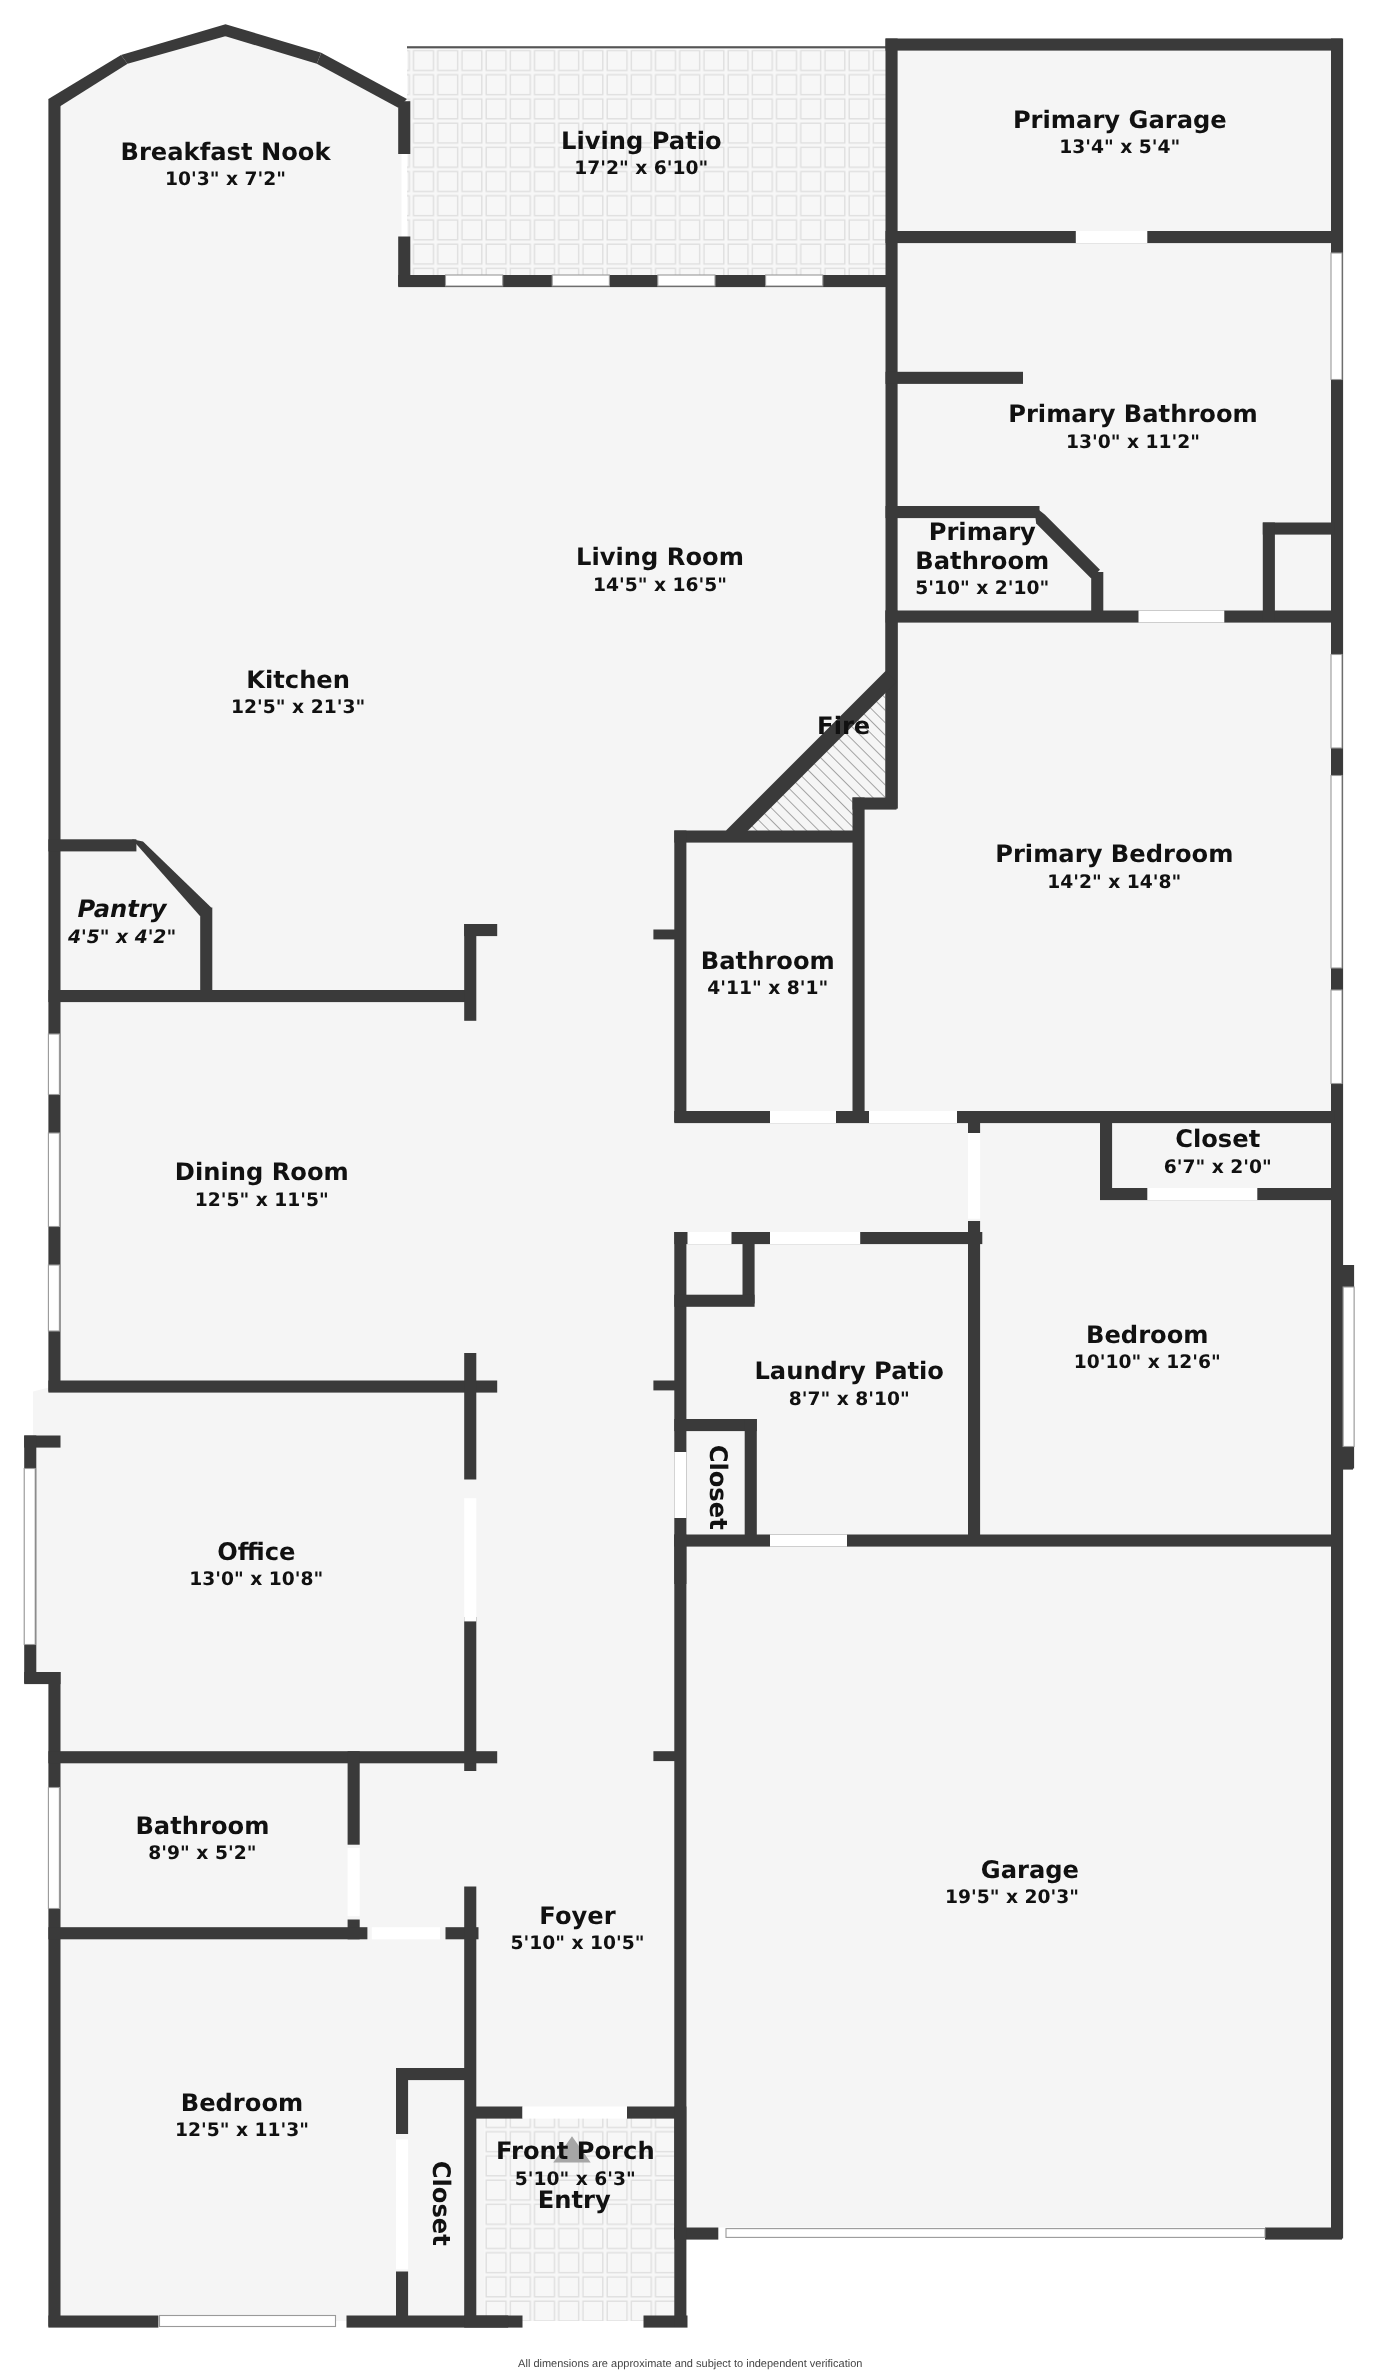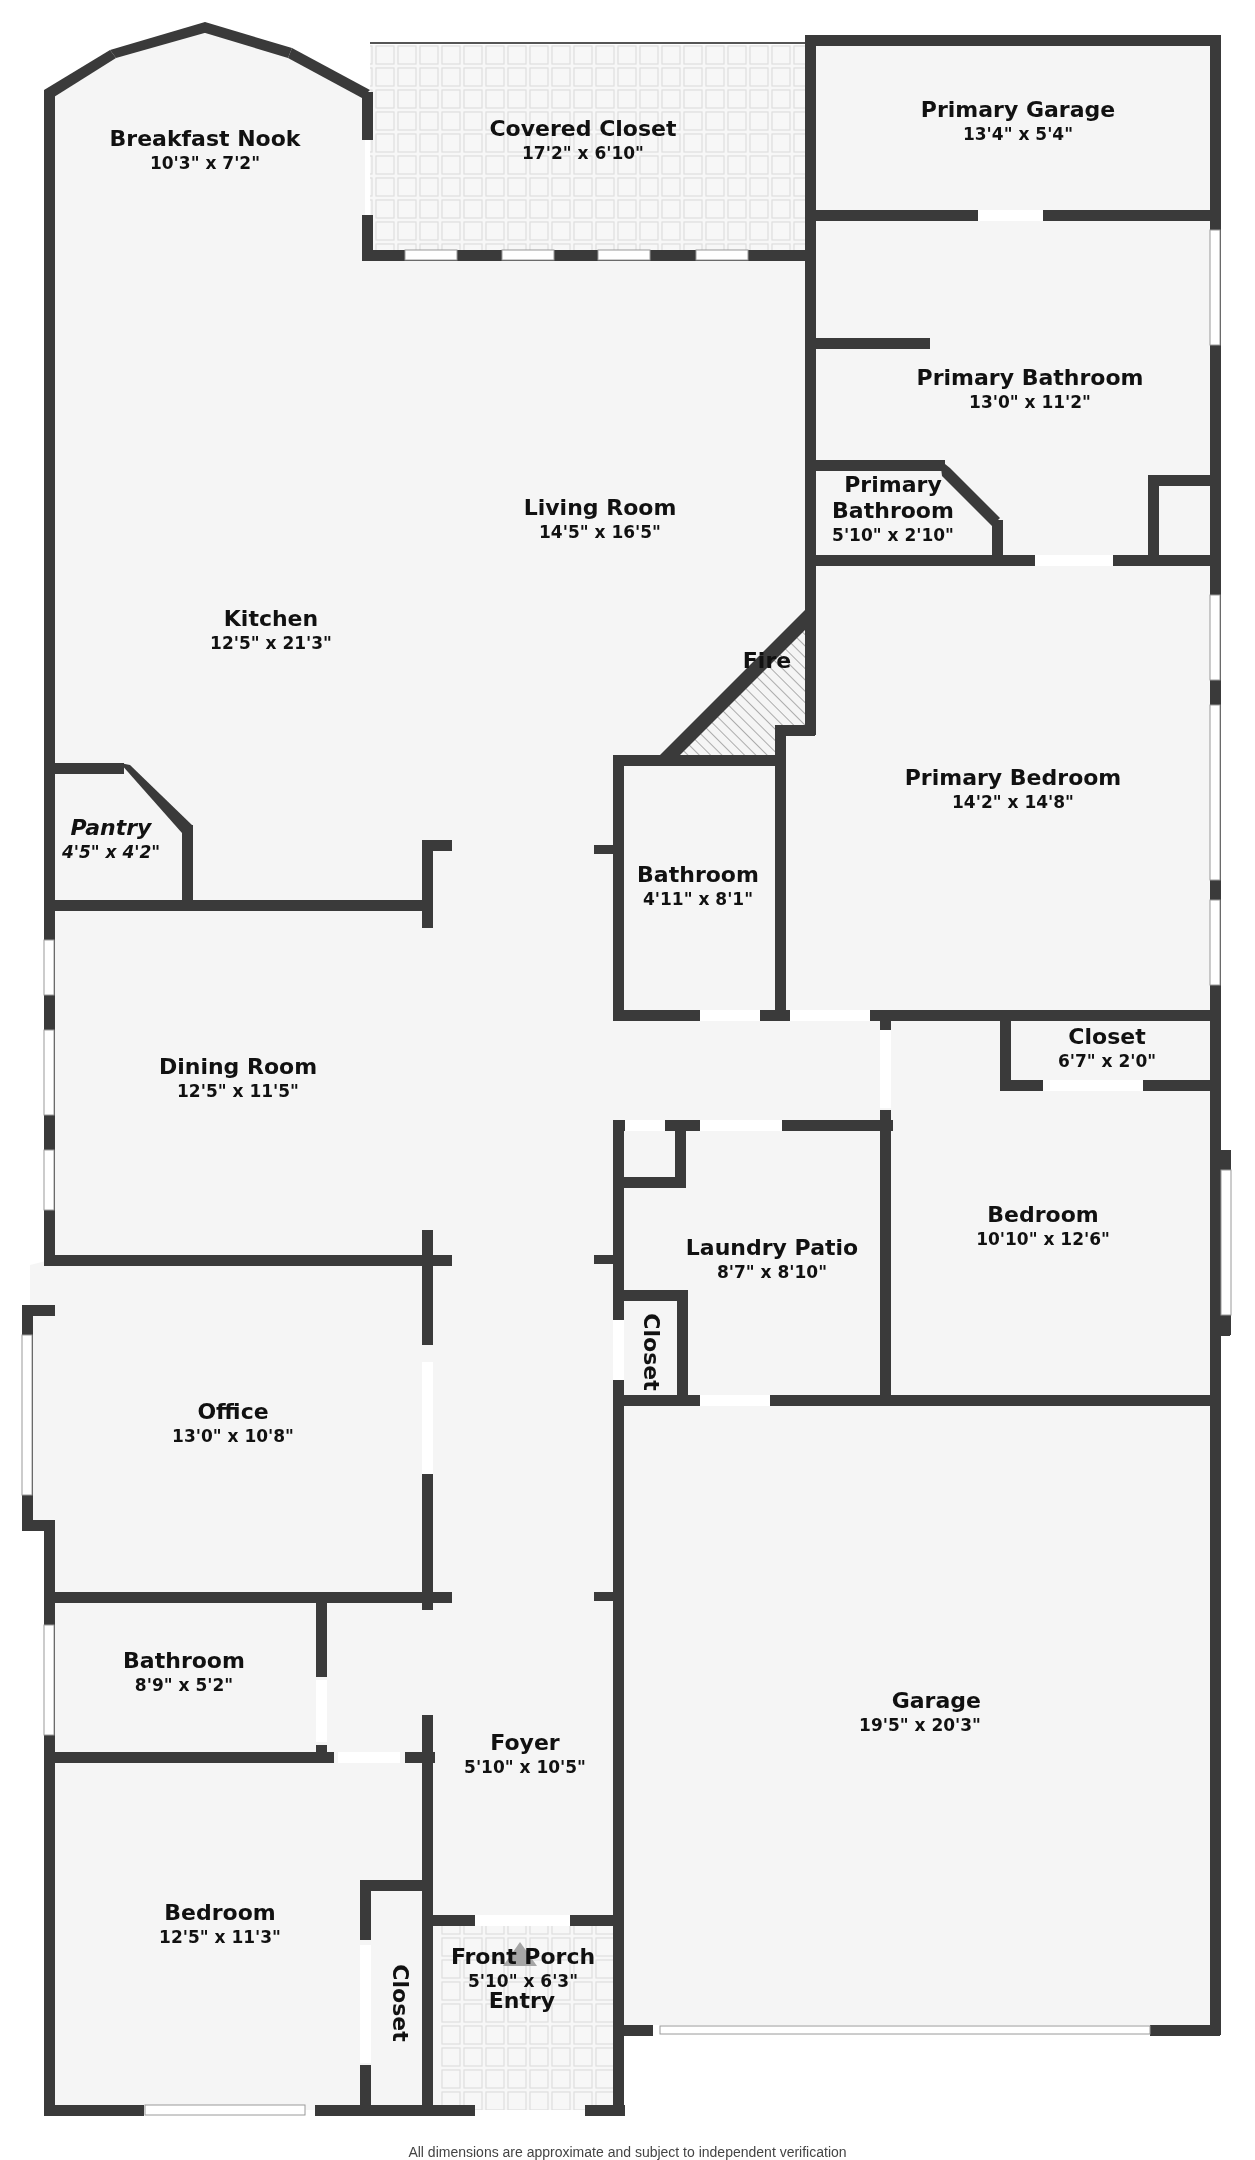--- a/index.html
+++ b/index.html
@@ -6,21 +6,21 @@
   body { width: 1255px; height: 2160px; position: relative; overflow: hidden; font-family: "DejaVu Sans", sans-serif; }
   #plan { position: absolute; left: 0; top: 0; width: 1255px; height: 2160px; }
   .floor { fill: #f5f5f5; }
   .wall { fill: #3a3a3a; }
   .win { fill: #ffffff; stroke: #9a9a9a; stroke-width: 1; }
   .door { fill: #ffffff; }
   .room-label { position: absolute; transform: translate(-50%, 0); text-align: center; color: #111; white-space: nowrap; }
   .room-name { font-weight: bold; font-size: 22px; line-height: 26px; display: block; }
   .room-dim { font-weight: bold; font-size: 17px; line-height: 22px; display: block; }
   .vertical { transform: translate(-50%, -50%) rotate(90deg); }
-  .footer-note { position: absolute; left: 0; width: 1255px; top: 2144px; text-align: center; font-size: 14px; color: #444; font-family: "Liberation Sans", sans-serif; }
+  .footer-note { position: absolute; left: 0; width: 1255px; top: 2144px; text-align: center; font-size: 10px; color: #444; font-family: "Liberation Sans", sans-serif; }
 </style>
 </head>
 <body>
 
 <svg id="plan" viewBox="0 0 1255 2160" xmlns="http://www.w3.org/2000/svg">
   <defs>
     <pattern id="tile" width="22" height="22" patternUnits="userSpaceOnUse">
       <rect width="22" height="22" fill="#f7f7f7"></rect>
       <rect x="2" y="2" width="18" height="18" fill="none" stroke="#dedede" stroke-width="1.2"></rect>
     </pattern>
@@ -180,21 +180,21 @@
   </g>
 
   <polygon points="520,1942 503,1966 537,1966" fill="#a6a6a6"></polygon>
 </svg>
 
 <div class="room-label" style="left:205px; top:126px;">
   <span class="room-name">Breakfast Nook</span>
   <span class="room-dim">10'3" x 7'2"</span>
 </div>
 <div class="room-label" style="left:583px; top:116px;">
-  <span class="room-name">Covered Closet</span>
+  <span class="room-name">Living Patio</span>
   <span class="room-dim">17'2" x 6'10"</span>
 </div>
 <div class="room-label" style="left:1018px; top:97px;">
   <span class="room-name">Primary Garage</span>
   <span class="room-dim">13'4" x 5'4"</span>
 </div>
 <div class="room-label" style="left:1030px; top:365px;">
   <span class="room-name">Primary Bathroom</span>
   <span class="room-dim">13'0" x 11'2"</span>
 </div>

